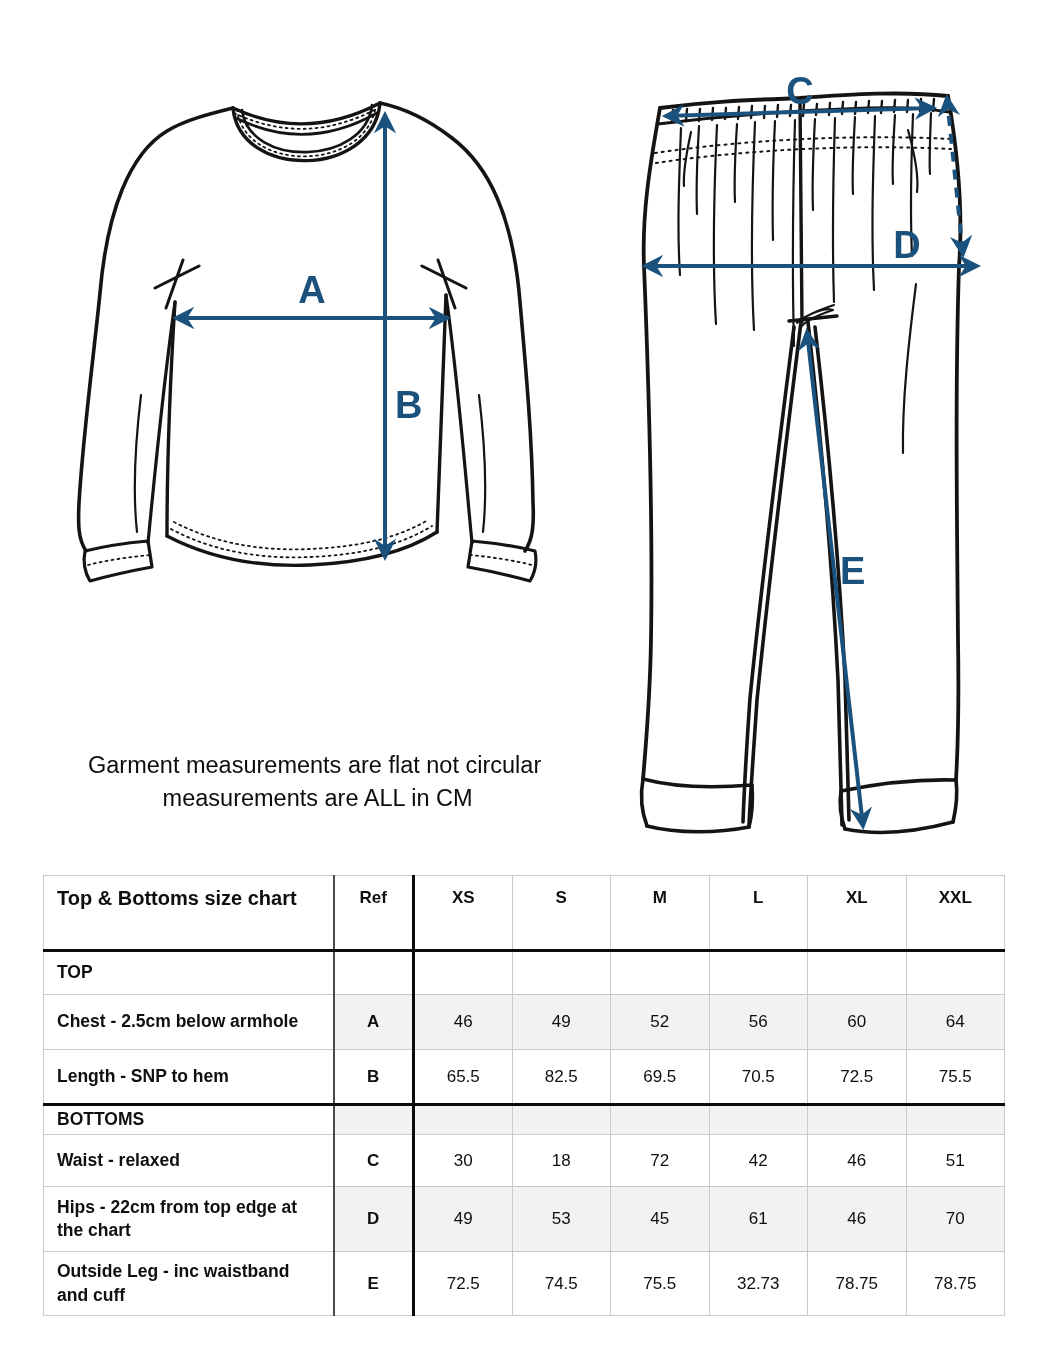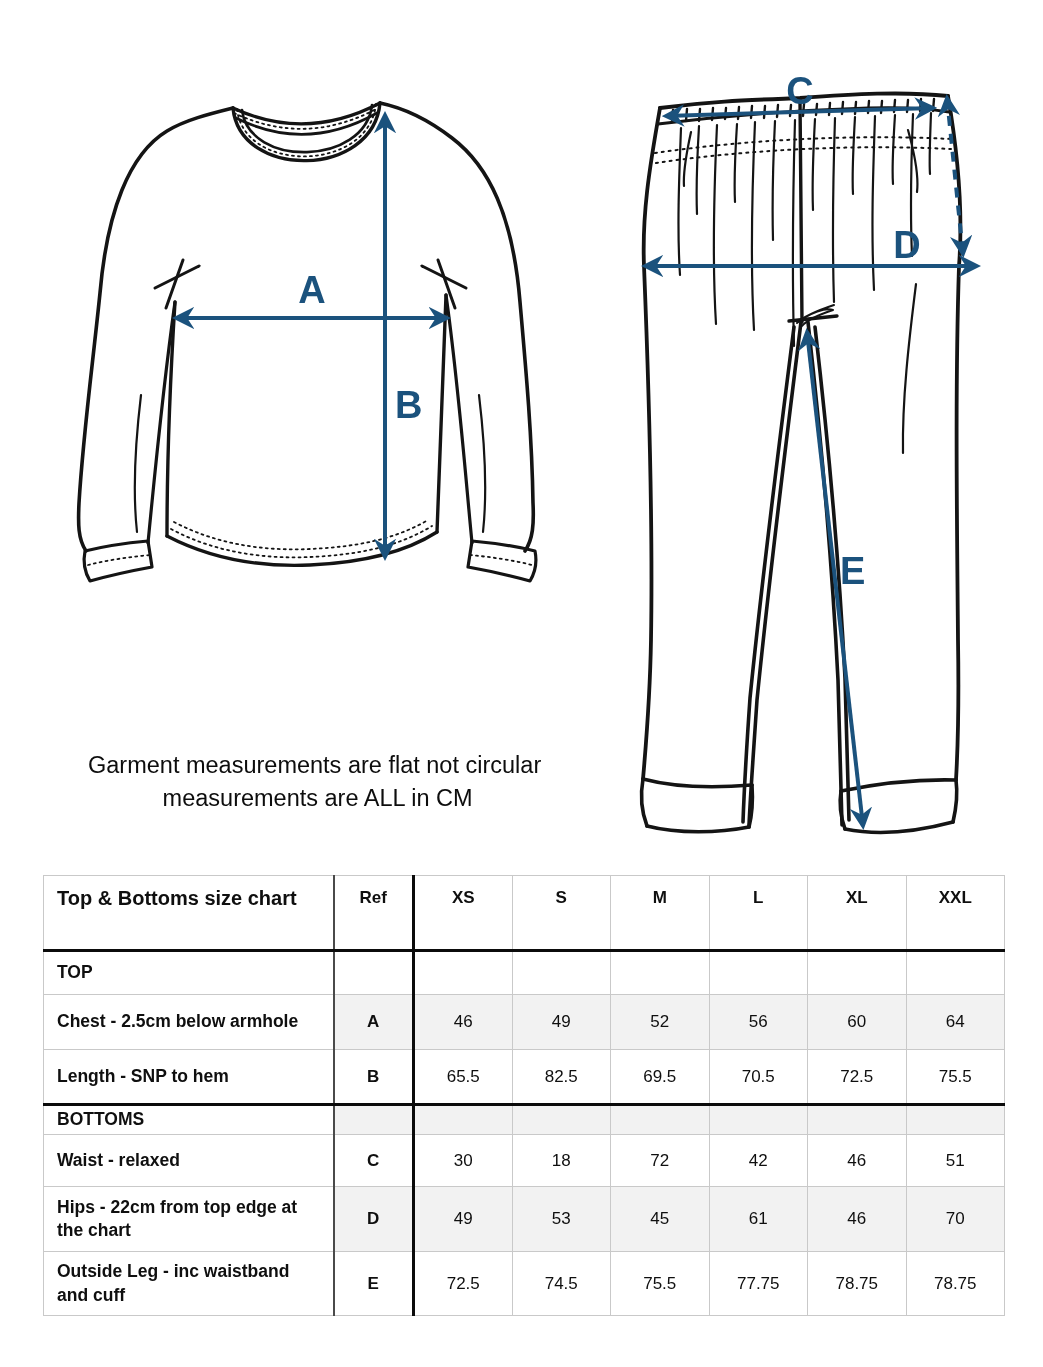--- a/index.html
+++ b/index.html
@@ -279,20 +279,20 @@
         <td class="shade">46</td>
         <td class="shade">70</td>
       </tr>
 
       <tr style="height:64px">
         <td class="c-label">Outside Leg - inc waistband and cuff</td>
         <td class="c-ref">E</td>
         <td>72.5</td>
         <td>74.5</td>
         <td>75.5</td>
-        <td>77.75</td>
+        <td>32.73</td>
         <td>78.75</td>
         <td>78.75</td>
       </tr>
     </tbody>
   </table>
 
 </div>
 
 </body></html>

